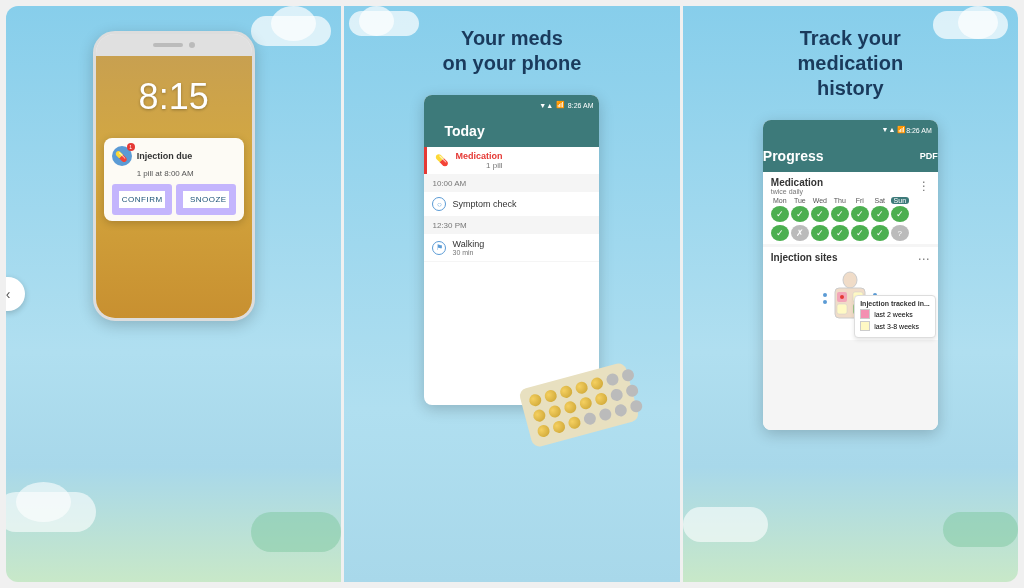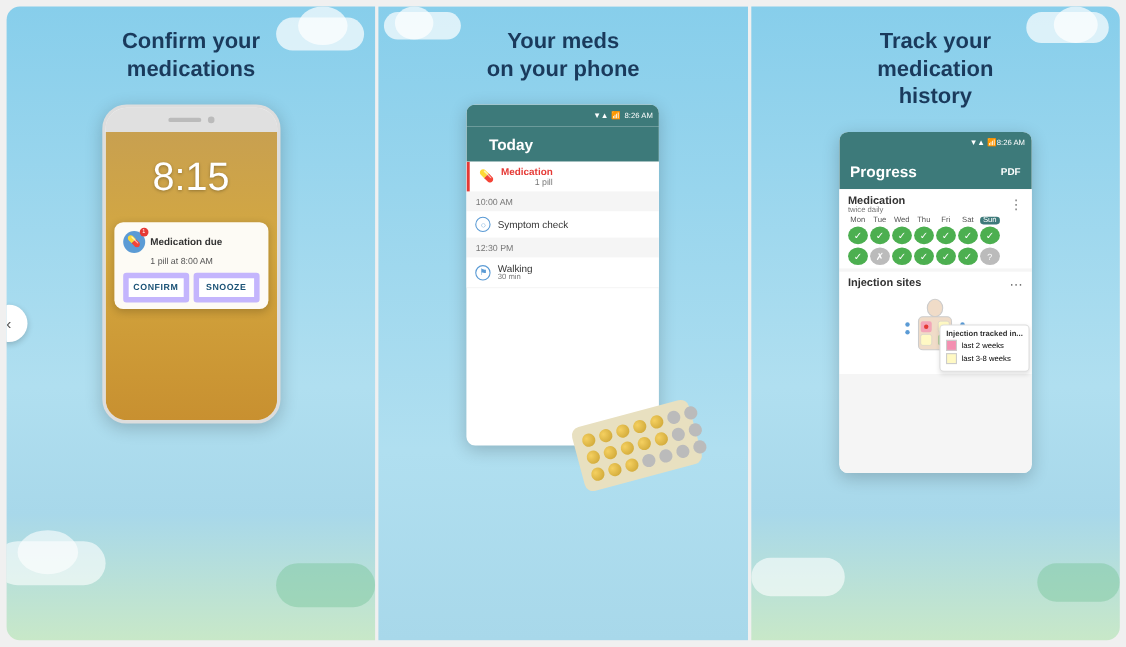--- a/index.html
+++ b/index.html
@@ -167,25 +167,25 @@
 
     .notif-buttons {
       display: flex;
       gap: 4px;
       margin-top: 6px;
     }
 
     .notif-btn {
       flex: 1;
       padding: 4px 2px;
-      text-align: center;
+      text-align: right;
       font-size: 8px;
-      font-weight: 700;
+      font-weight: 400;
       color: #1a5276;
-      border: 5px solid #c4b5fd;
+      border: 7px solid #c4b5fd;
       border-radius: 3px;
       background: white;
       letter-spacing: 0.5px;
     }
 
     
     .nav-arrow {
       position: absolute;
       left: -15px;
       top: 50%;
@@ -346,21 +346,21 @@
       justify-content: flex-end;
       padding: 0 6px;
     }
 
     .prog-header {
       height: 32px;
       background: #3d7a7a;
       display: flex;
       align-items: center;
       justify-content: space-between;
-      padding: 0 10px;
+      padding: 0 0;
     }
 
     .prog-header-title {
       font-size: 14px;
       font-weight: 600;
       color: white;
     }
 
     .prog-header-pdf {
       font-size: 9px;
@@ -467,37 +467,35 @@
 <div class="panel panel-1">
 
   <div style="position:absolute;top:10px;right:10px;width:80px;height:30px;background:white;border-radius:20px;opacity:0.7;z-index:1;"></div>
   <div style="position:absolute;top:0px;right:25px;width:45px;height:35px;background:white;border-radius:50%;opacity:0.7;z-index:1;"></div>
   <div style="position:absolute;bottom:50px;left:-10px;width:100px;height:40px;background:white;border-radius:25px;opacity:0.6;z-index:1;"></div>
   <div style="position:absolute;bottom:60px;left:10px;width:55px;height:40px;background:white;border-radius:50%;opacity:0.6;z-index:1;"></div>
   <div style="position:absolute;bottom:30px;right:0px;width:90px;height:40px;background:#7ec8a0;border-radius:30px;opacity:0.5;z-index:1;"></div>
 
   <div class="nav-arrow">‹</div>
 
-  <div class="panel-title" style="white-space:pre-line;">Confirm your
-medications</div>
 
   <div class="phone-mockup">
     <div class="phone-top-bar">
       <div class="phone-speaker"></div>
       <div class="phone-camera"></div>
     </div>
     <div class="phone-screen">
       <div class="phone-time">8:15</div>
       <div class="notification-card">
         <div class="notif-header">
           <div class="pill-icon">
             💊
             <div class="notif-badge">1</div>
           </div>
-          <div class="notif-title">Medication due</div>
+          <div class="notif-title">Injection due</div>
         </div>
         <div class="notif-subtitle">1 pill at 8:00 AM</div>
         <div class="notif-buttons">
           <div class="notif-btn">CONFIRM</div>
           <div class="notif-btn">SNOOZE</div>
         </div>
       </div>
     </div>
   </div>
 </div>

